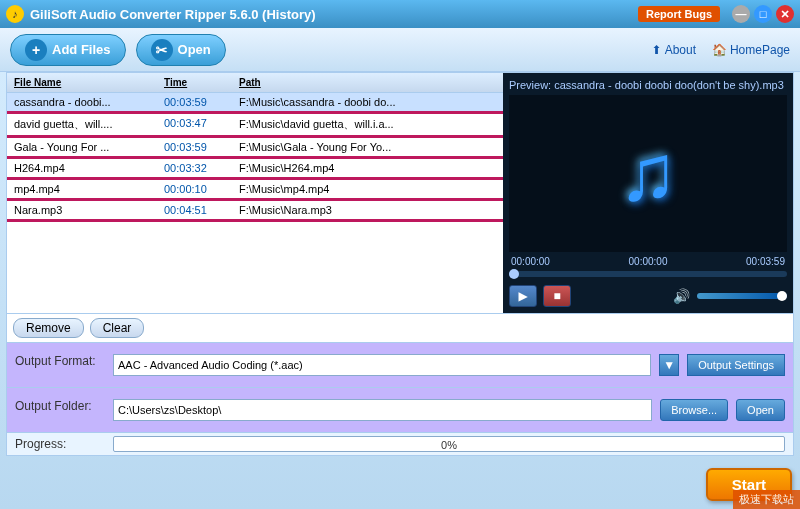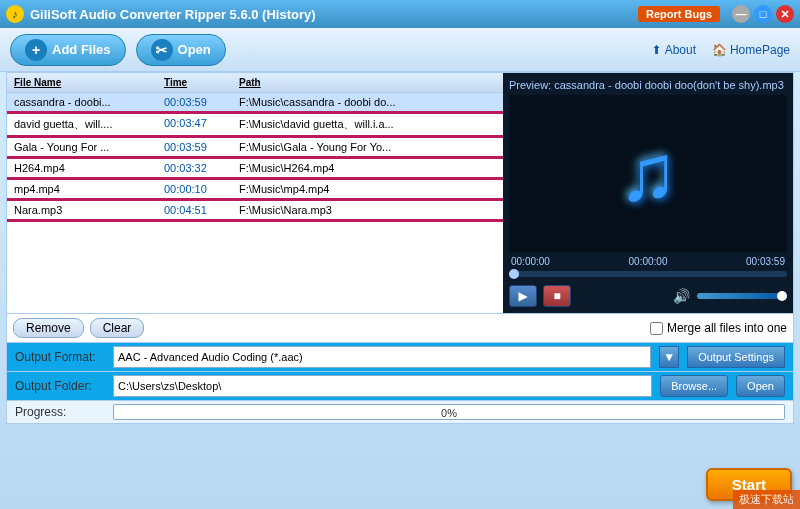--- a/index.html
+++ b/index.html
@@ -194,24 +194,23 @@
       border-radius: 9px;
       padding: 2px 12px;
       cursor: pointer;
       font-size: 12px;
     }
     .merge-check { display: flex; align-items: center; gap: 4px; margin-left: auto; }
 
     
     .output-row {
       display: flex;
-      align-items: center;
-      padding: 3px 8px;
+      padding: 11px 8px;
       gap: 8px;
-      background: #0ea5e9;
+      background: #c4b5fd;
       border-top: 1px solid #aaccee;
     }
     .output-label {
       font-size: 12px;
       color: #333;
       white-space: nowrap;
       min-width: 90px;
     }
     .output-input {
       flex: 1;
@@ -448,24 +447,20 @@
             <div class="volume-handle"></div>
           </div>
         </div>
       </div>
     </div>
 
     <div id="list-controls-row">
       <button class="small-btn">Remove</button>
       <button class="small-btn">Clear</button>
       <div style="flex:1"></div>
-      <label class="merge-check">
-        <input type="checkbox" style="">
-        <span>Merge all files into one</span>
-      </label>
     </div>
 
     <div class="output-row">
       <span class="output-label">Output Format:</span>
       <input class="output-input" type="text" style="flex: 1 1 0%;" value="AAC - Advanced Audio Coding (*.aac)">
       <div class="dropdown-arrow">▼</div>
       <button class="output-settings-btn">Output Settings</button>
     </div>
 
     <div class="output-row">

